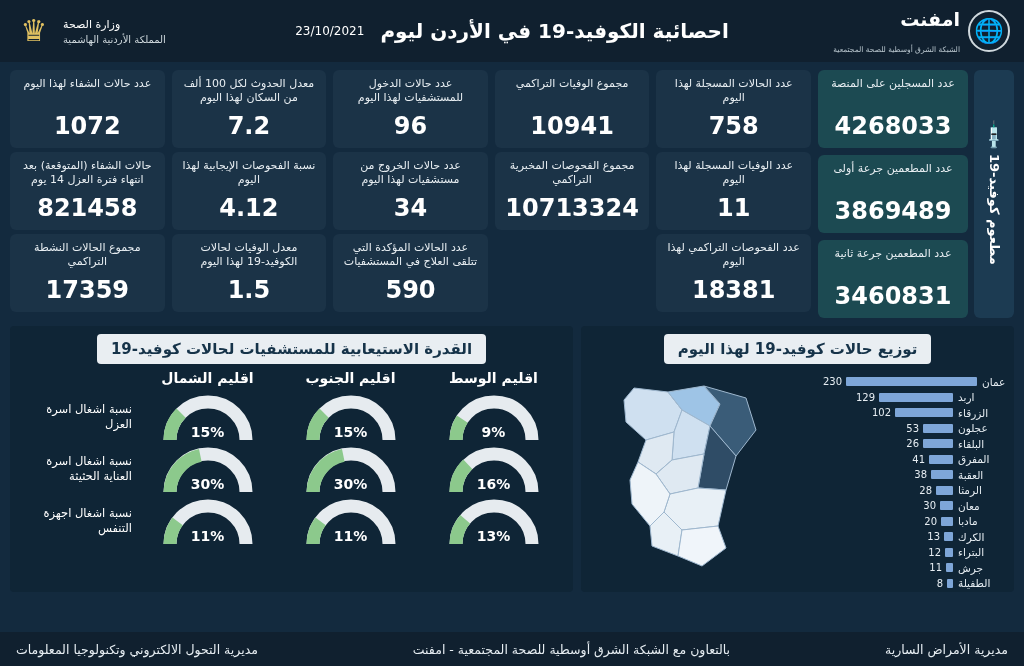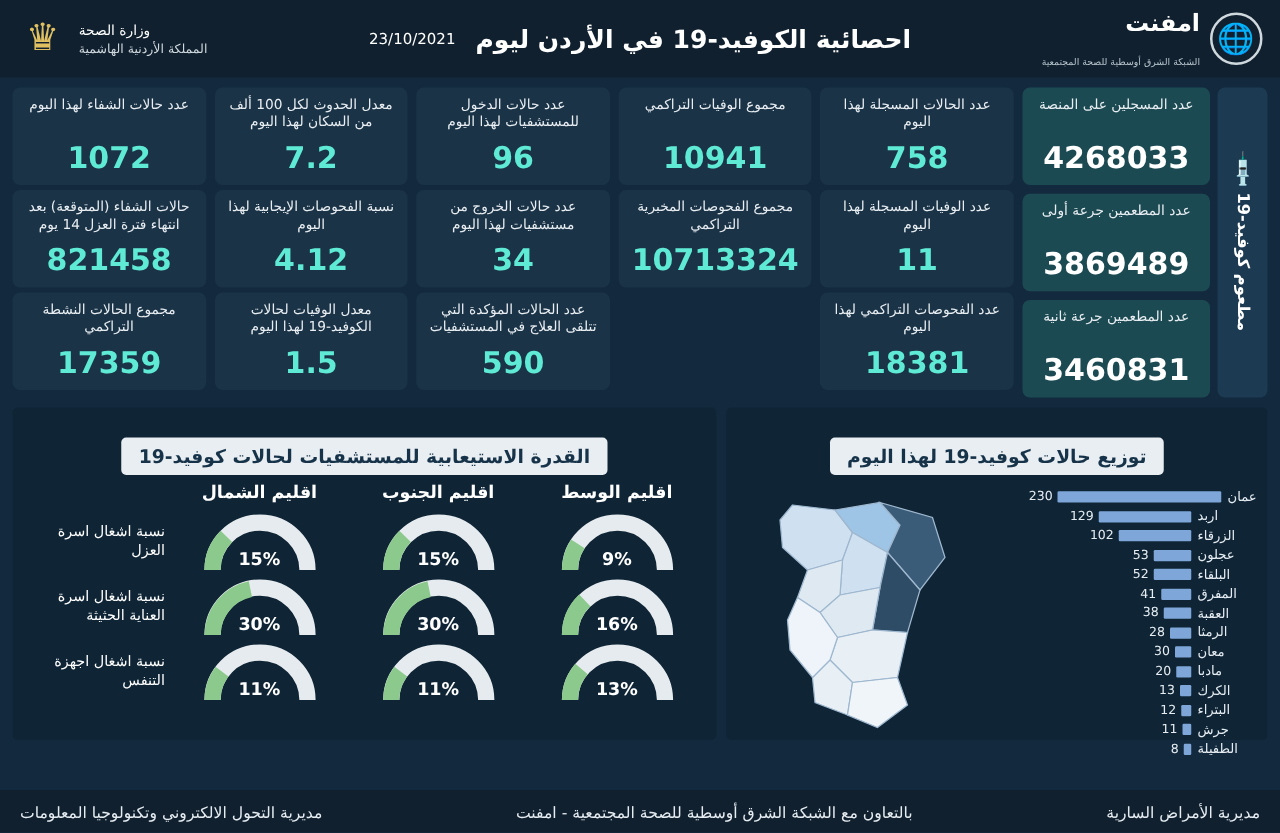--- a/index.html
+++ b/index.html
@@ -74,39 +74,39 @@
     border-radius: 6px;
     padding: 7px 6px 8px 6px;
     text-align: center;
     display: flex; flex-direction: column; justify-content: space-between;
     min-height: 78px;
   }
   .card .lbl {
     font-size: 11px; line-height: 1.25; color: #e8eef2;
   }
   .card .val {
-    font-size: 24px; font-weight: bold; color: #5eead4; margin-top: 4px;
+    font-size: 24px; font-weight: bold; color: #ffffff; margin-top: 4px;
   }
   .card.teal { background: #1c4a52; }
   .card.teal .val { color: #ffffff; }
 
   
   .lower {
     display: flex; gap: 8px; padding: 2px 10px 0 10px; height: 268px;
   }
   .panel { background: #0f2536; border-radius: 4px; position: relative; }
   .panel-cases { width: 433px; }
   .panel-cap { flex: 1; }
   .panel-title {
     background: #e9eef2; color: #163349;
     font-size: 15px; font-weight: bold;
     text-align: center; padding: 6px 14px;
     border-radius: 4px;
     display: inline-block;
-    margin: 24px auto 0 auto;
+    margin: 8px auto 0 auto;
   }
   .title-holder { text-align: center; }
 
   .cases-body { display: flex; height: 212px; padding: 4px 6px 0 6px; }
   .bars { width: 232px; padding-top: 6px; }
   .bar-row { display: flex; align-items: center; height: 15.5px; gap: 5px; }
   .bar-name { width: 50px; text-align: left; font-size: 10.5px; color: #e6edf2; }
   .bar-track { flex: 1; display: flex; align-items: center; gap: 4px; }
   .bar-fill { height: 9px; background: #7ea6d8; border-radius: 1px; }
   .bar-val { font-size: 10px; color: #e6edf2; margin-left: 47px; }
@@ -301,21 +301,21 @@
           <div class="bar-name">عجلون</div>
           <div class="bar-track">
               <div class="bar-fill" style="width:30px"></div>
               <div class="bar-val">53</div>
             </div>
         </div>
         <div class="bar-row">
           <div class="bar-name">البلقاء</div>
           <div class="bar-track">
               <div class="bar-fill" style="width:30px"></div>
-              <div class="bar-val">52</div>
+              <div class="bar-val">26</div>
             </div>
         </div>
         <div class="bar-row">
           <div class="bar-name">المفرق</div>
           <div class="bar-track">
               <div class="bar-fill" style="width:24px"></div>
               <div class="bar-val">41</div>
             </div>
         </div>
         <div class="bar-row">

